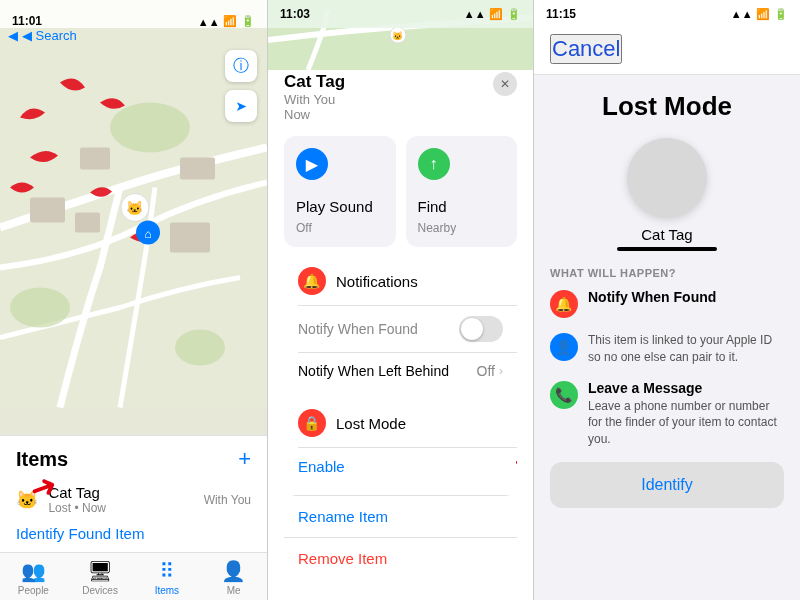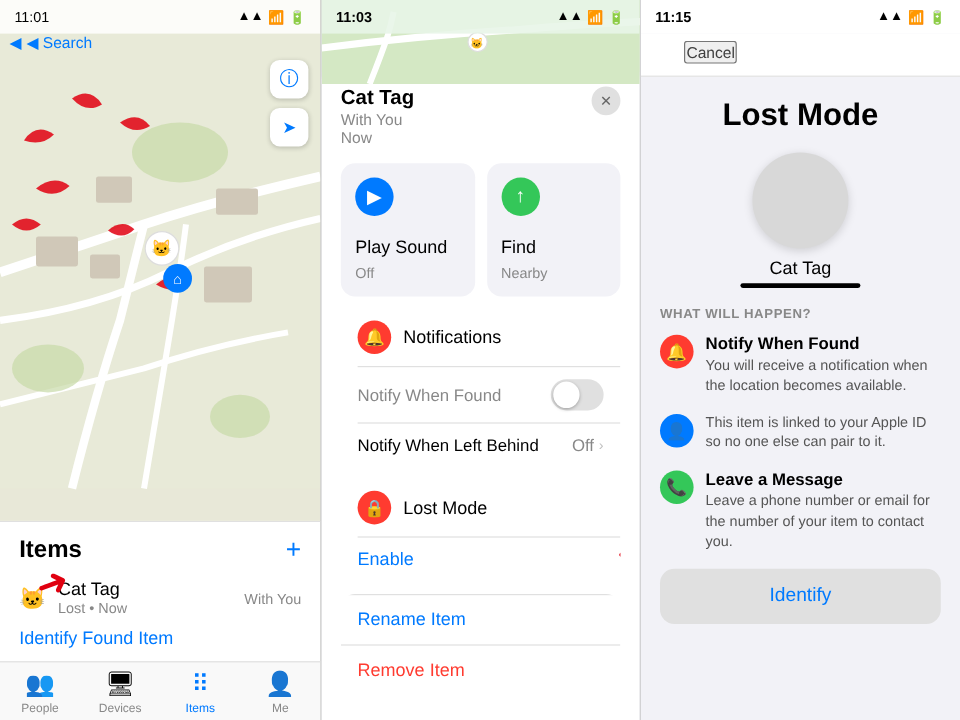--- a/index.html
+++ b/index.html
@@ -66,25 +66,25 @@
     }
 
     .map-status-bar {
       position: absolute;
       top: 0;
       left: 0;
       right: 0;
       height: 28px;
       background: rgba(255,255,255,0.85);
       display: flex;
-      align-items: center;
+      align-items: flex-end;
       justify-content: space-between;
       padding: 0 12px;
       font-size: 12px;
-      font-weight: 400;
+      font-weight: 700;
     }
 
     .map-search-btn {
       position: absolute;
       top: 28px;
       left: 8px;
       background: none;
       border: none;
       color: #007aff;
       font-size: 13px;
@@ -457,24 +457,23 @@
       font-weight: 600;
     }
 
     .lost-nav {
       background: #fff;
       padding: 6px 16px 10px;
       border-bottom: 1px solid #e0e0e0;
     }
 
     .lost-cancel {
-      color: #404040;
-      font-size: 13px;
-      cursor: pointer;
-      margin-left: 20px;
+      color: #1d4ed8;
+      font-size: 22px;
+      cursor: pointer;
     }
 
     .lost-content {
       flex: 1;
       overflow-y: auto;
       padding: 16px;
     }
 
     .lost-title {
       font-size: 26px;
@@ -781,34 +780,33 @@
     <div class="lost-device-img"></div>
     <div class="lost-device-name">Cat Tag</div>
     <div class="lost-device-bar"></div>
 
     <div class="what-happen-label">WHAT WILL HAPPEN?</div>
 
     <div class="happen-row">
       <div class="happen-icon" style="background:#ff3b30;">🔔</div>
       <div class="happen-text">
         <h4>Notify When Found</h4>
-        <p>You will receive a notification when the location becomes available.</p>
       </div>
     </div>
 
     <div class="happen-row">
       <div class="happen-icon" style="background:#007aff;">👤</div>
       <div class="happen-text">
         <p>This item is linked to your Apple ID so no one else can pair to it.</p>
       </div>
     </div>
 
     <div class="happen-row">
       <div class="happen-icon" style="background:#34c759;">📞</div>
       <div class="happen-text">
         <h4>Leave a Message</h4>
-        <p>Leave a phone number or email for the number of your item to contact you.</p>
+        <p>Leave a phone number or number for the finder of your item to contact you.</p>
       </div>
     </div>
 
     <div class="continue-btn">Identify</div>
   </div>
 </div>
 
 </body></html>

